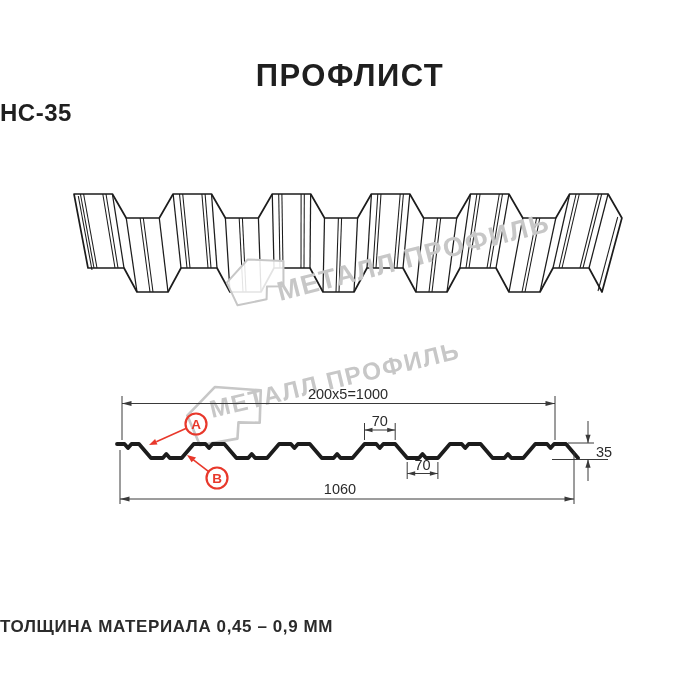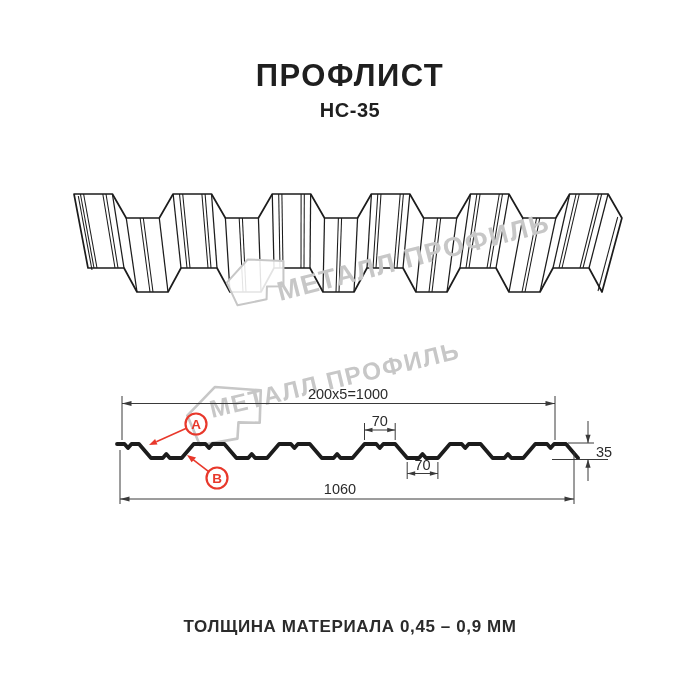--- a/index.html
+++ b/index.html
@@ -1,22 +1,22 @@
 <!DOCTYPE html>
 <html style="--line: #1c1c1c; --dim: #3a3a3a; --accent: #e8382b; --wm: #c7c7c7; --text: #1f1f1f;"><head>
 <meta charset="utf-8">
 <style>
   html,body{margin:0;padding:0;background:#fff;}
   .canvas{position:relative;width:648px;height:700px;background:#fff;overflow:hidden;
           font-family:"Liberation Sans",sans-serif;}
   .title{position:absolute;left:0;top:58px;width:700px;text-align:center;
          font-size:31px;font-weight:700;letter-spacing:1.5px;color:var(--text);}
-  .subtitle{position:absolute;left:0;top:99px;width:700px;text-align:center;
-         font-size:20px;font-weight:600;letter-spacing:.5px;color:var(--text);}
-  .footer{position:absolute;left:0;top:617px;width:700px;text-align:center;
+  .subtitle{position:absolute;left:0;top:99px;width:700px;
+         font-size:24px;font-weight:600;letter-spacing:.5px;color:var(--text);}
+  .footer{position:absolute;left:0;top:617px;width:700px;text-align:left;
          font-size:17px;font-weight:600;letter-spacing:.6px;color:#2b2b2b;}
   svg{position:absolute;left:0;top:0;}
   .sheet-outline{fill:#fff;stroke:var(--line);stroke-width:1.7;stroke-linejoin:round;}
   .fold{stroke:var(--line);stroke-width:1.25;}
   .groove{stroke:var(--line);stroke-width:1.05;}
   .xs-path{fill:none;stroke:var(--line);stroke-width:3.8;stroke-linejoin:round;stroke-linecap:round;}
   .dim{stroke:var(--dim);stroke-width:1;fill:none;}
   .dim-head{fill:var(--dim);stroke:none;}
   .dim-text{font:14.5px "Liberation Sans",sans-serif;fill:#2b2b2b;}
   .wm-text{font:700 27px "Liberation Sans",sans-serif;fill:var(--wm);letter-spacing:1.5px;}

